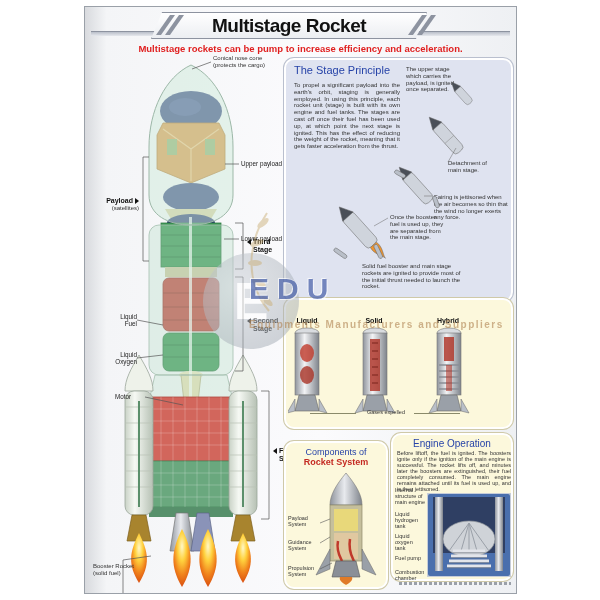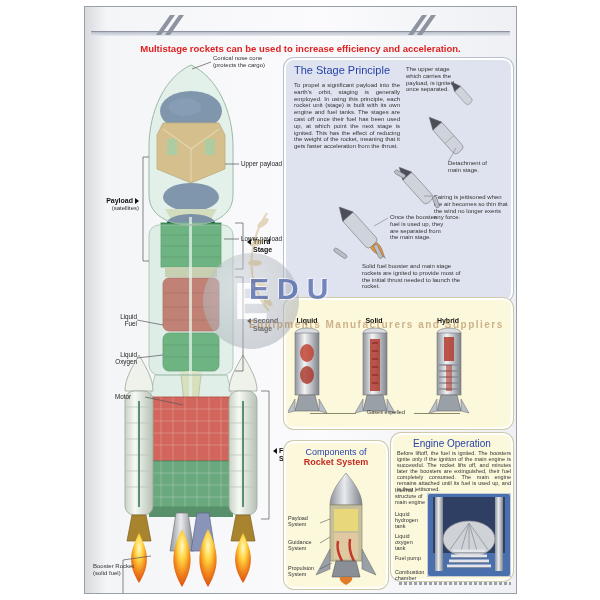--- a/index.html
+++ b/index.html
@@ -48,29 +48,32 @@
   .fineprint { width:112px; height:3px; background:repeating-linear-gradient(90deg,#9aa0a8 0 3px, transparent 3px 5px); }
   .caption-line { height:1px; background:#8a8a6a; }
 </style>
 </head>
 <body>
 
 <div id="page">
 <div id="poster">
 
   <div class="abs title-bar"></div>
+  <div class="abs ribbon">
+    <span class="ribbon-title">Multistage Rocket</span>
+  </div>
   <div class="abs slash-group" style="left:78px;">
         <span class="slash"></span>
         <span class="slash"></span>
       </div>
   <div class="abs slash-group" style="left:330px;">
         <span class="slash"></span>
         <span class="slash"></span>
       </div>
-  <div class="abs subtitle">Multistage rockets can be used to increase efficiency and acceleration.</div>
+  <div class="abs subtitle">Multistage rockets can be pump to increase efficiency and acceleration.</div>
 
   <svg class="abs" style="left:0;top:50px" width="220" height="530" viewBox="0 0 220 530">
     <defs>
       <radialGradient id="flameGrad" cx="50%" cy="30%" r="70%">
         <stop offset="0%" stop-color="#fff8c8"></stop>
             <stop offset="35%" stop-color="#ffd23e"></stop>
         <stop offset="70%" stop-color="#f0831c"></stop>
             <stop offset="100%" stop-color="#d94e10"></stop>
       </radialGradient>
       <linearGradient id="boostGrad" x1="0" y1="0" x2="1" y2="0">

